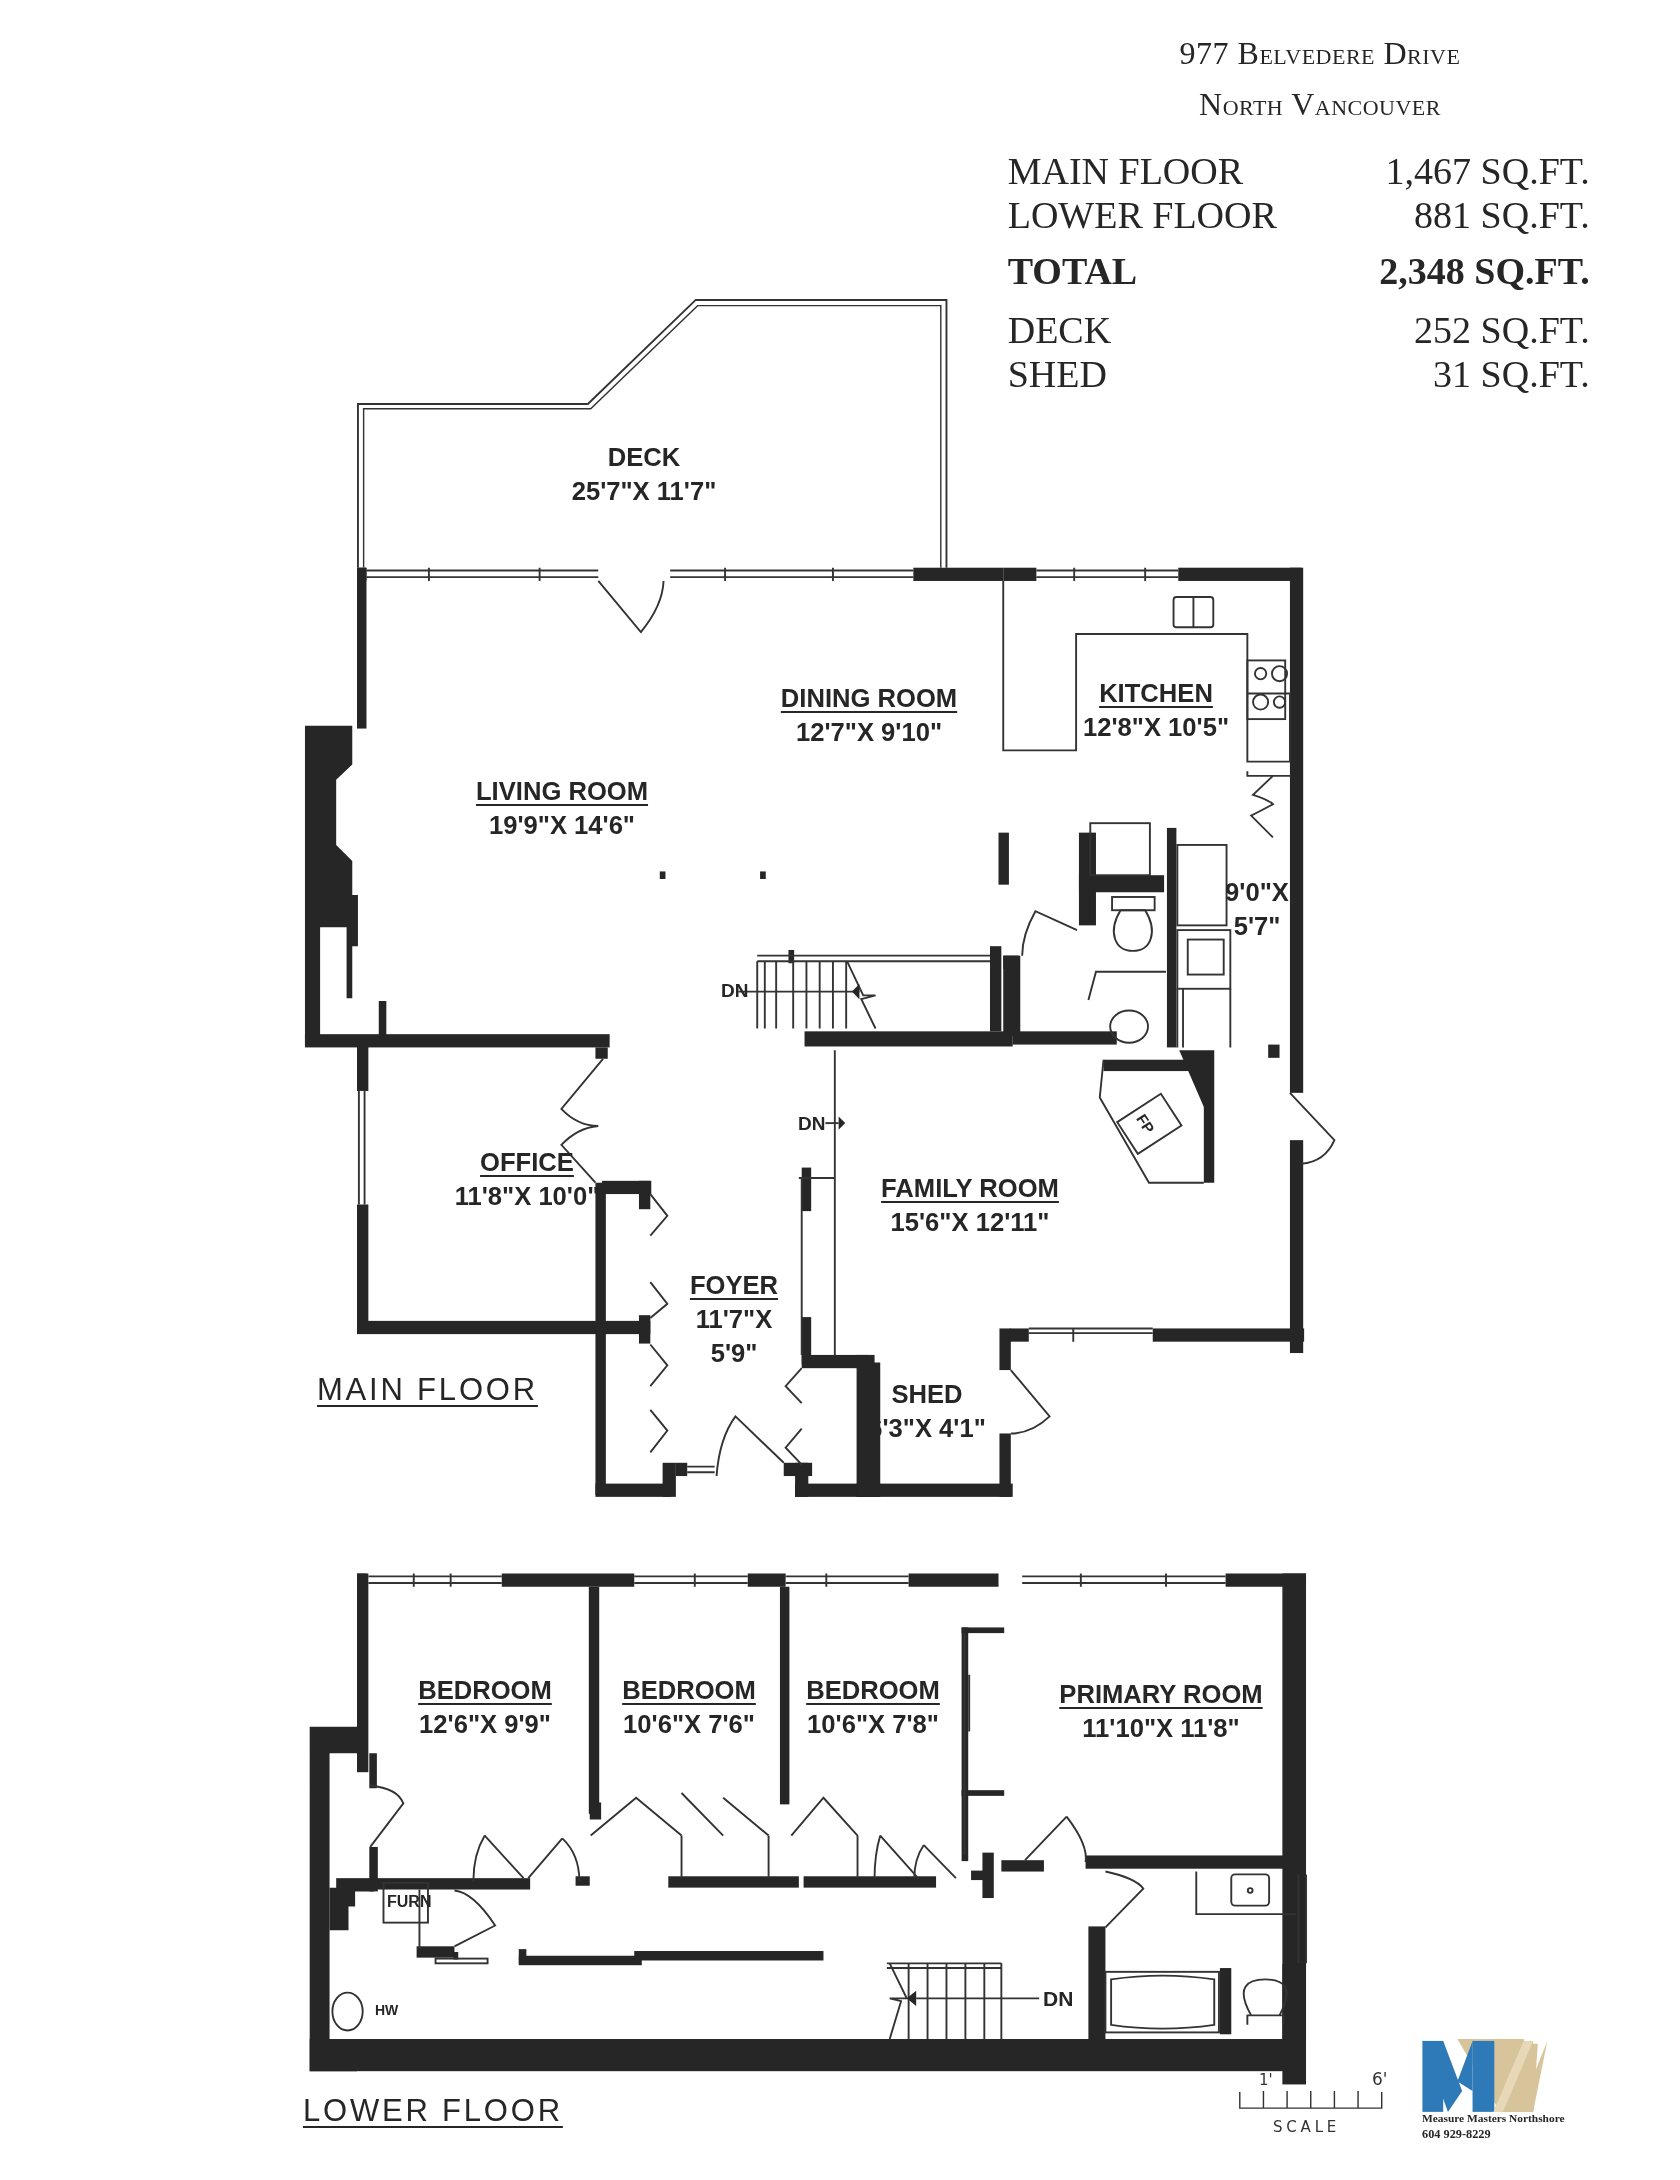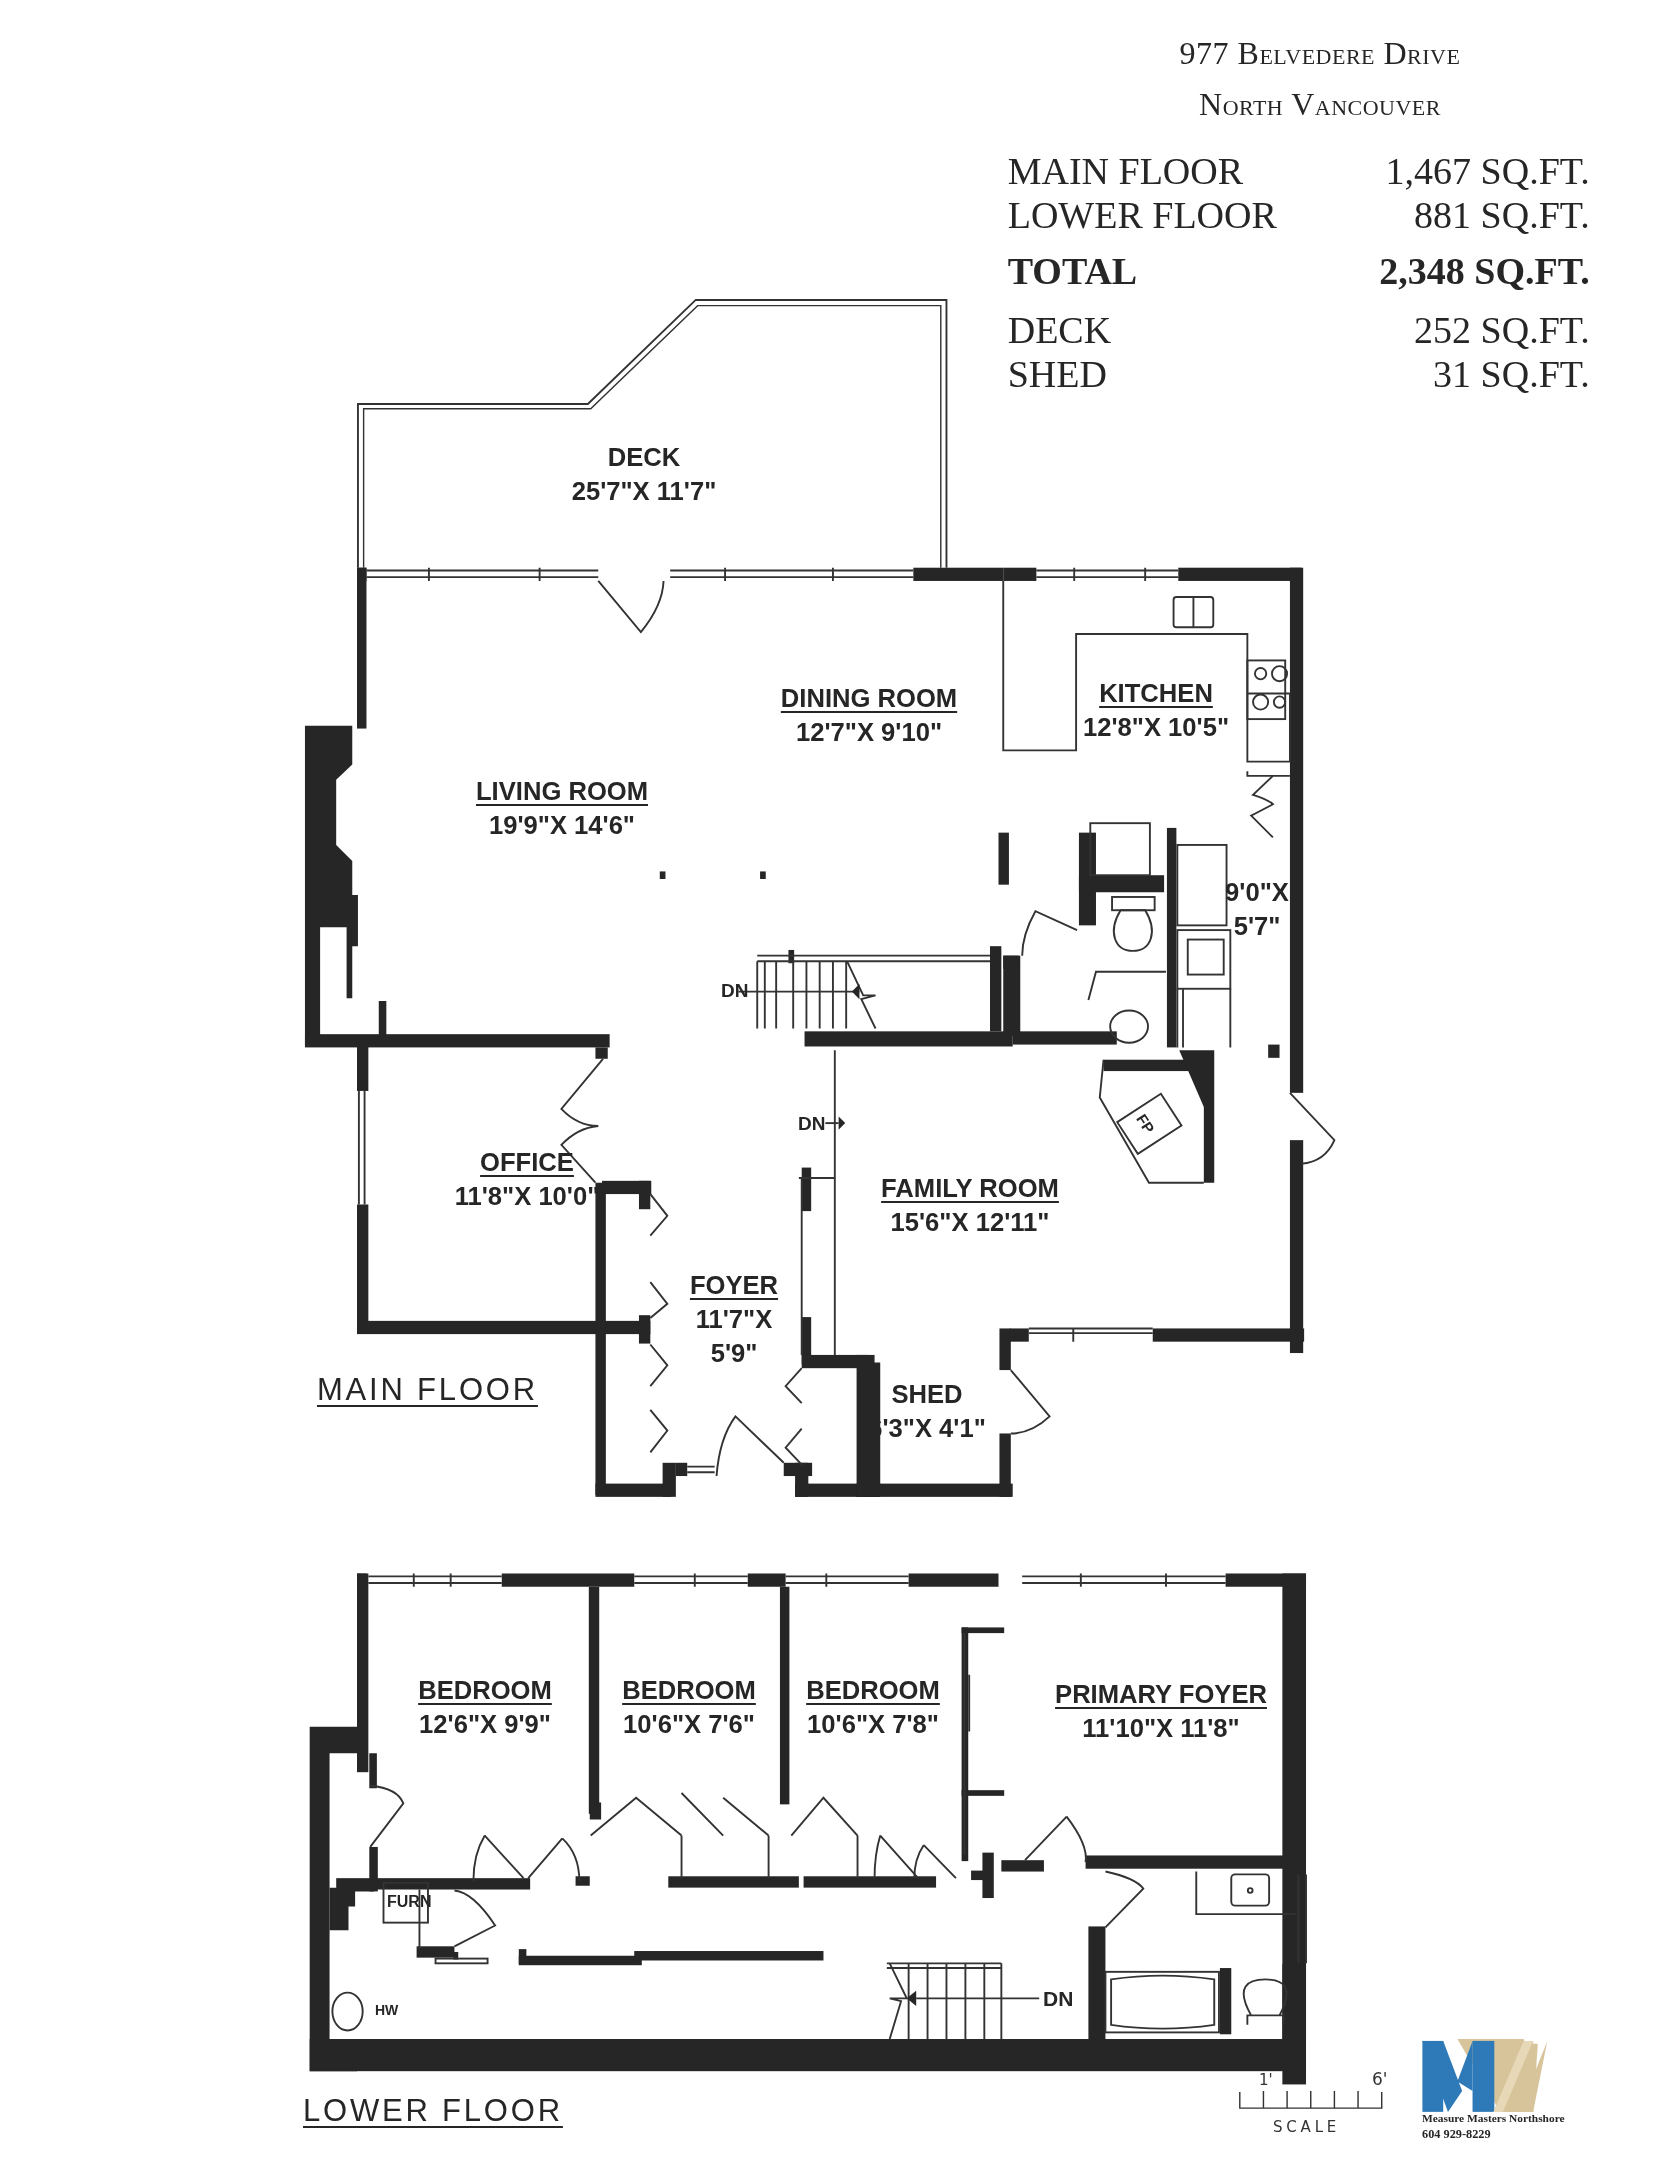--- a/index.html
+++ b/index.html
@@ -351,21 +351,21 @@
 </div>
 <div class="rlabel" style="left:689px; top:1673px;">
   <span class="name">BEDROOM</span>
   <span class="dim">10'6"X  7'6"</span>
 </div>
 <div class="rlabel" style="left:873px; top:1673px;">
   <span class="name">BEDROOM</span>
   <span class="dim">10'6"X  7'8"</span>
 </div>
 <div class="rlabel" style="left:1161px; top:1677px;">
-  <span class="name">PRIMARY  FOYER</span>
+  <span class="name">PRIMARY  ROOM</span>
   <span class="dim">11'10"X  11'8"</span>
 </div>
 
 <div class="tag" style="left:387px; top:1893px; font-size:16px;">FURN</div>
 <div class="tag" style="left:336px; top:2002px; font-size:14px;padding-left:39px;">HW</div>
 <div class="tag" style="left:1043px; top:1987px; font-size:21px;">DN</div>
 
 <div class="floorlabel" style="left:303px; top:2093px;">LOWER FLOOR</div>
 
 <div class="scale-lbl" style="left:1259px; top:2071px; font-size:15px; letter-spacing:0;">1'</div>

